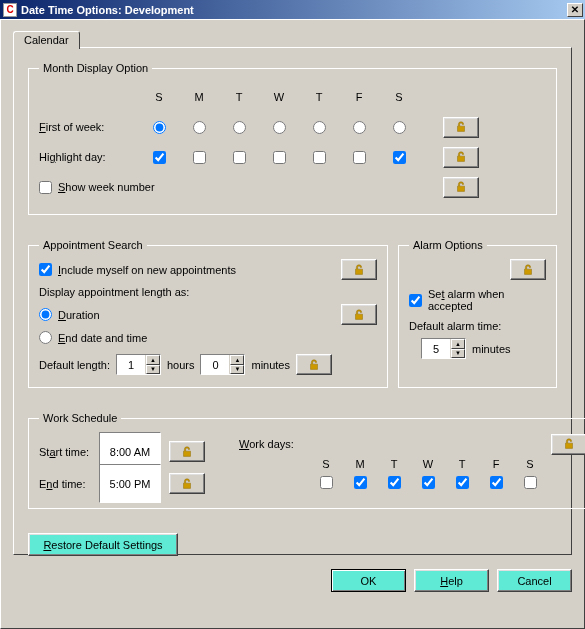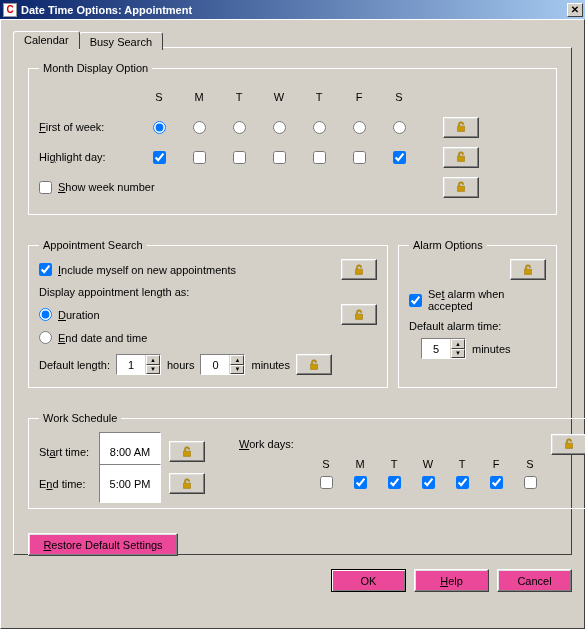--- a/index.html
+++ b/index.html
@@ -168,47 +168,46 @@
     display:grid;
     grid-template-columns: 70px repeat(7,34px) 40px;
     align-items:center;justify-items:center;
   }
   .workdays .lbl { justify-self:start; grid-column:1; }
   .btn {
     min-width:75px;height:23px;
     border-top:1px solid #fff;border-left:1px solid #fff;
     border-right:1px solid #404040;border-bottom:1px solid #404040;
     box-shadow: inset -1px -1px 0 #808080, inset 1px 1px 0 #dfdfdf;
-    background:#ec4899;cursor:pointer;font:inherit;
+    background:#5eead4;cursor:pointer;font:inherit;
     padding: 0 10px;
   }
   .btn.default {
     border:1px solid #000;
     box-shadow: inset 1px 1px 0 #fff, inset -1px -1px 0 #808080;
   }
   .footer-btns { display:flex;justify-content:flex-end;gap:8px;margin-top:14px; }
   .restore-row { margin-top: 4px; }
   .lbl { white-space:nowrap; }
   .gap6 > * + * { margin-left:6px; }
 </style>
 </head>
 <body>
 
 <div class="titlebar">
   <div class="app-icon">C</div>
-  <span>Date Time Options:  Appointment</span>
+  <span>Date Time Options:  Development</span>
   <div class="spacer"></div>
   <div class="close">✕</div>
 </div>
 
 <div class="dialog-body">
 
   <div class="tabstrip">
     <div class="tab active">Calendar</div>
-    <div class="tab inactive">Busy Search</div>
   </div>
 
   <div class="tabcontent">
 
     <fieldset>
       <legend>Month Display Option</legend>
       <div class="days-header">
         <span></span>
         <span>S</span>
         <span>M</span>

